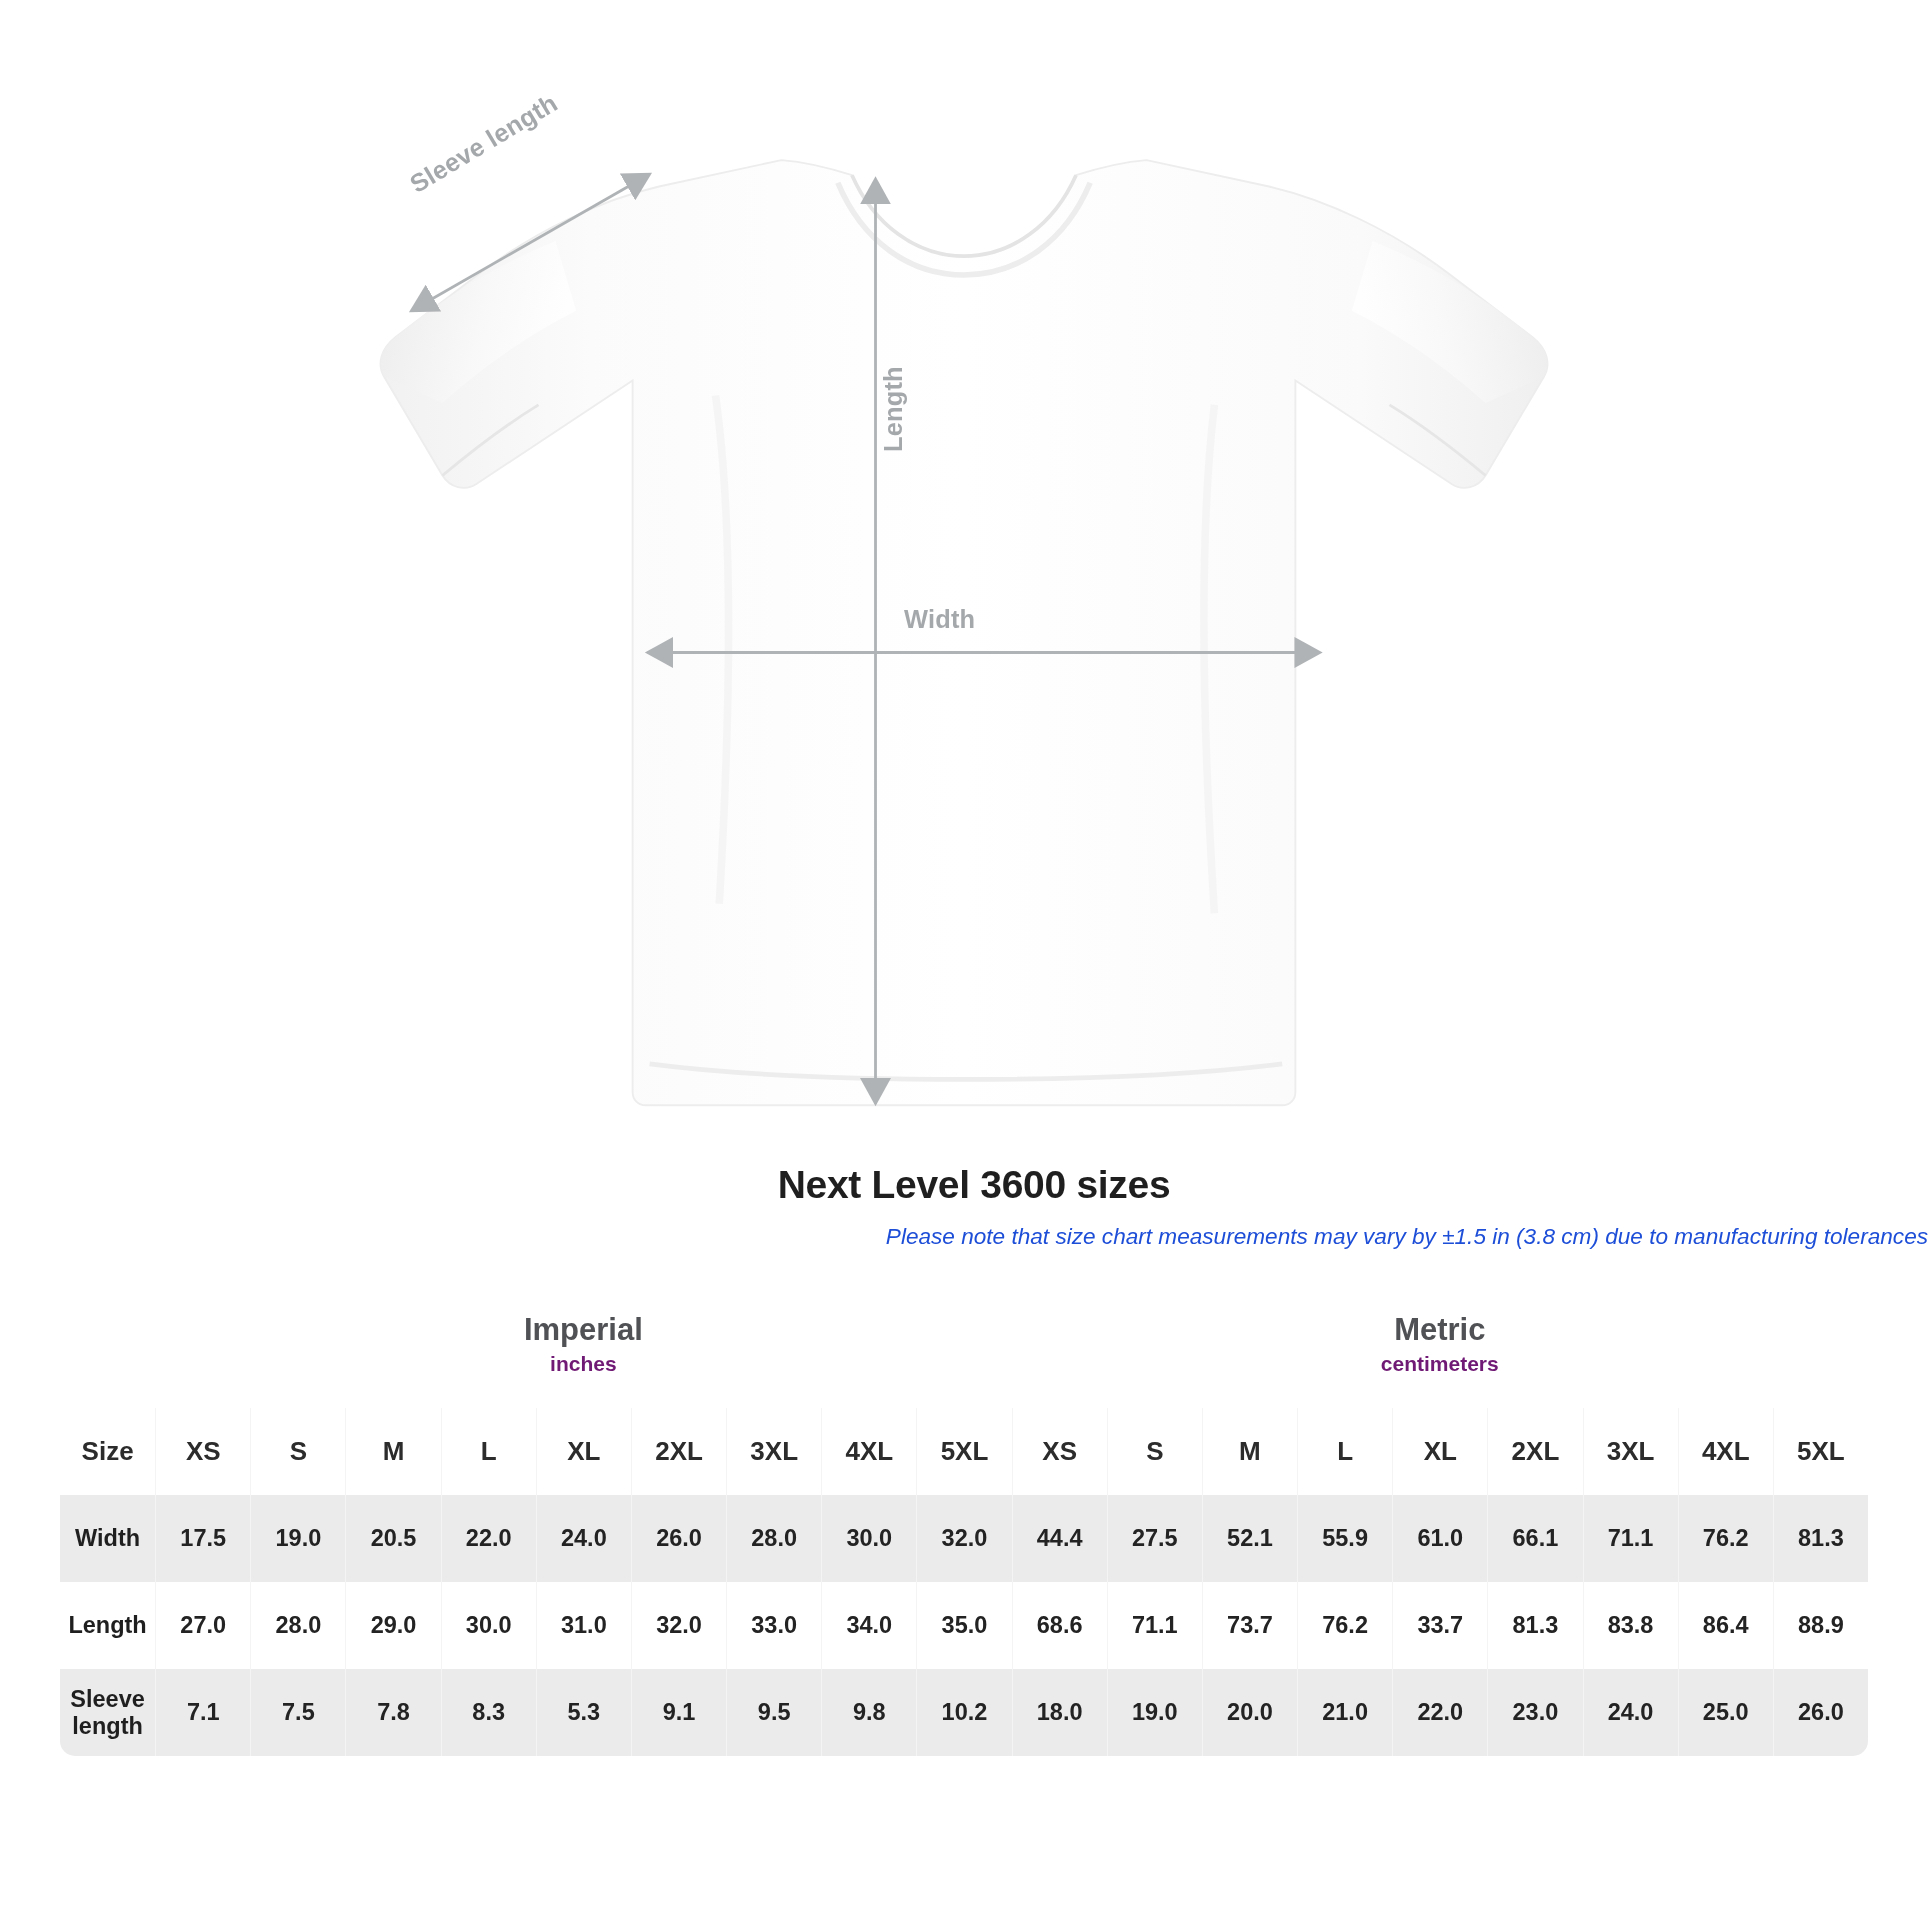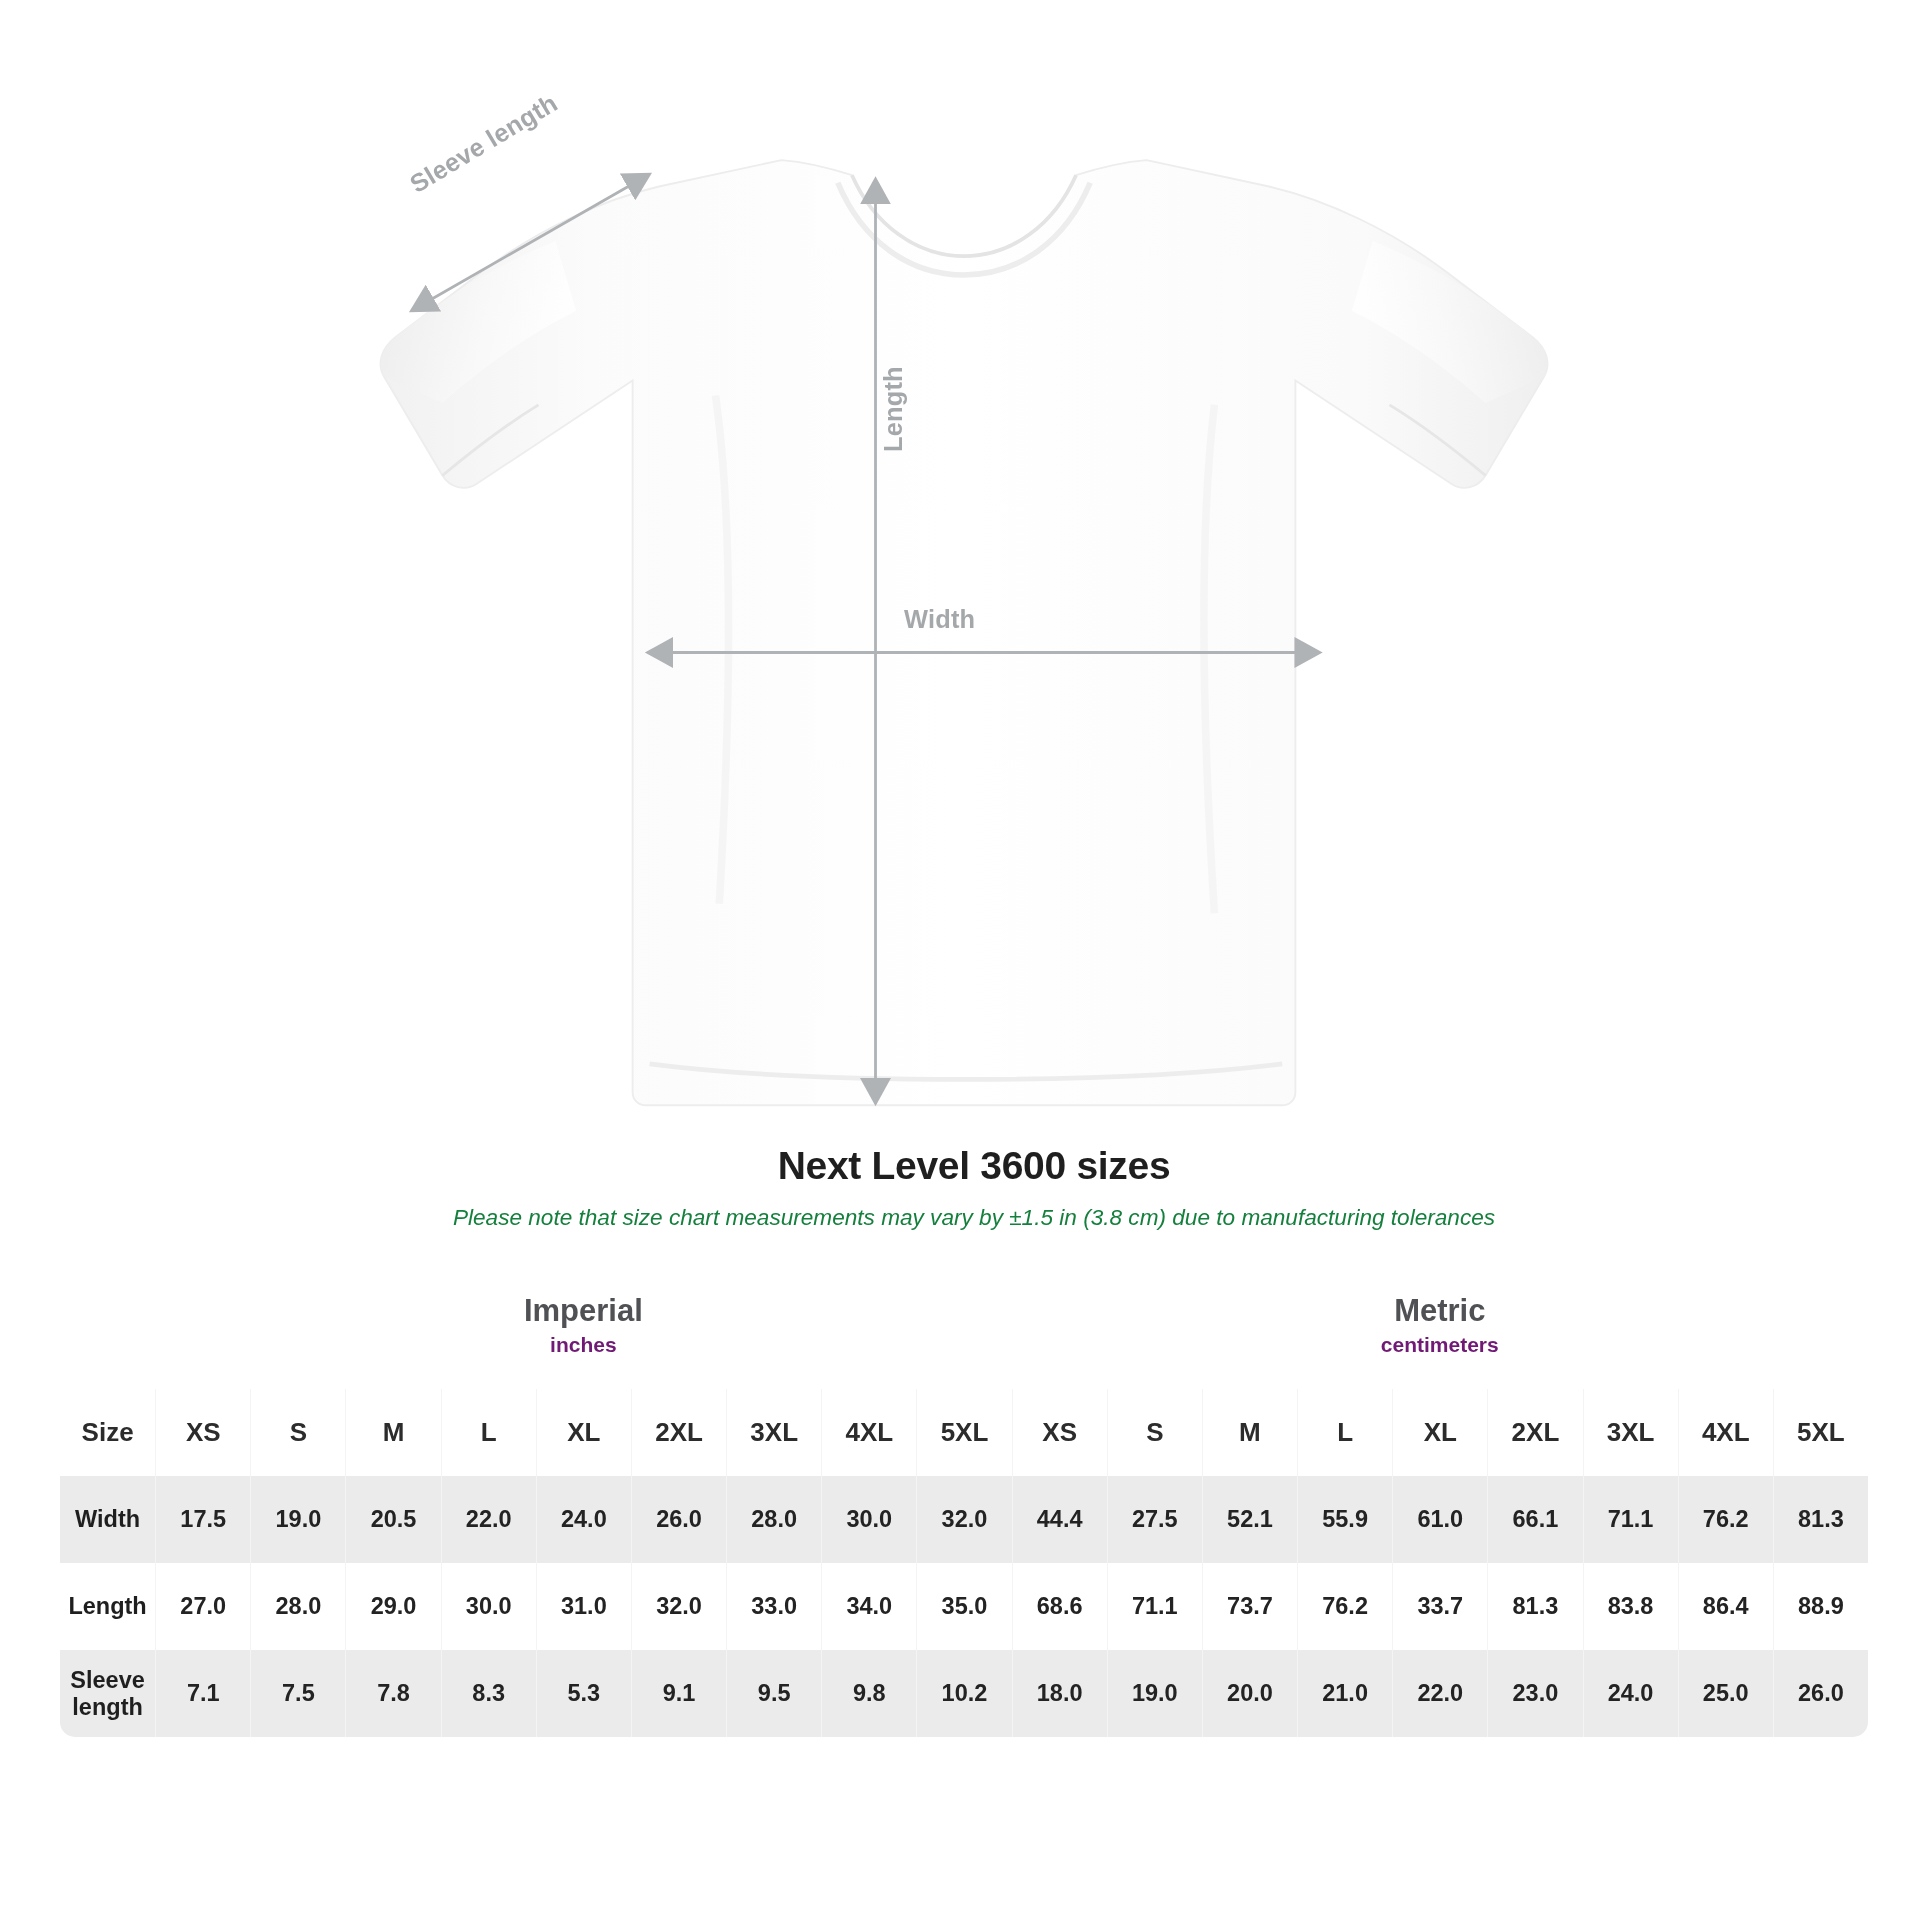--- a/index.html
+++ b/index.html
@@ -49,34 +49,35 @@
     transform-origin: left top;
   }
   .label-width {
     left: 904px;
     top: 605px;
   }
 
   
   .title-block {
     text-align: center;
-    margin-top: 0;
+    margin-top: 19px;
     padding-left: 20px;
   }
   .chart-title {
     font-size: 39px;
     font-weight: bold;
     color: #1f1f1f;
     letter-spacing: -0.3px;
   }
   .chart-note {
     font-size: 22.6px;
     font-style: italic;
-    color: #15803d;
+    color: #1d4ed8;
     margin-top: 17px;
+    text-align: right;
   }
 
   
   .table-wrap {
     width: 1808px;
     margin: 34px auto 0 auto;
   }
   table.size-table {
     width: 100%;
     border-collapse: separate;

